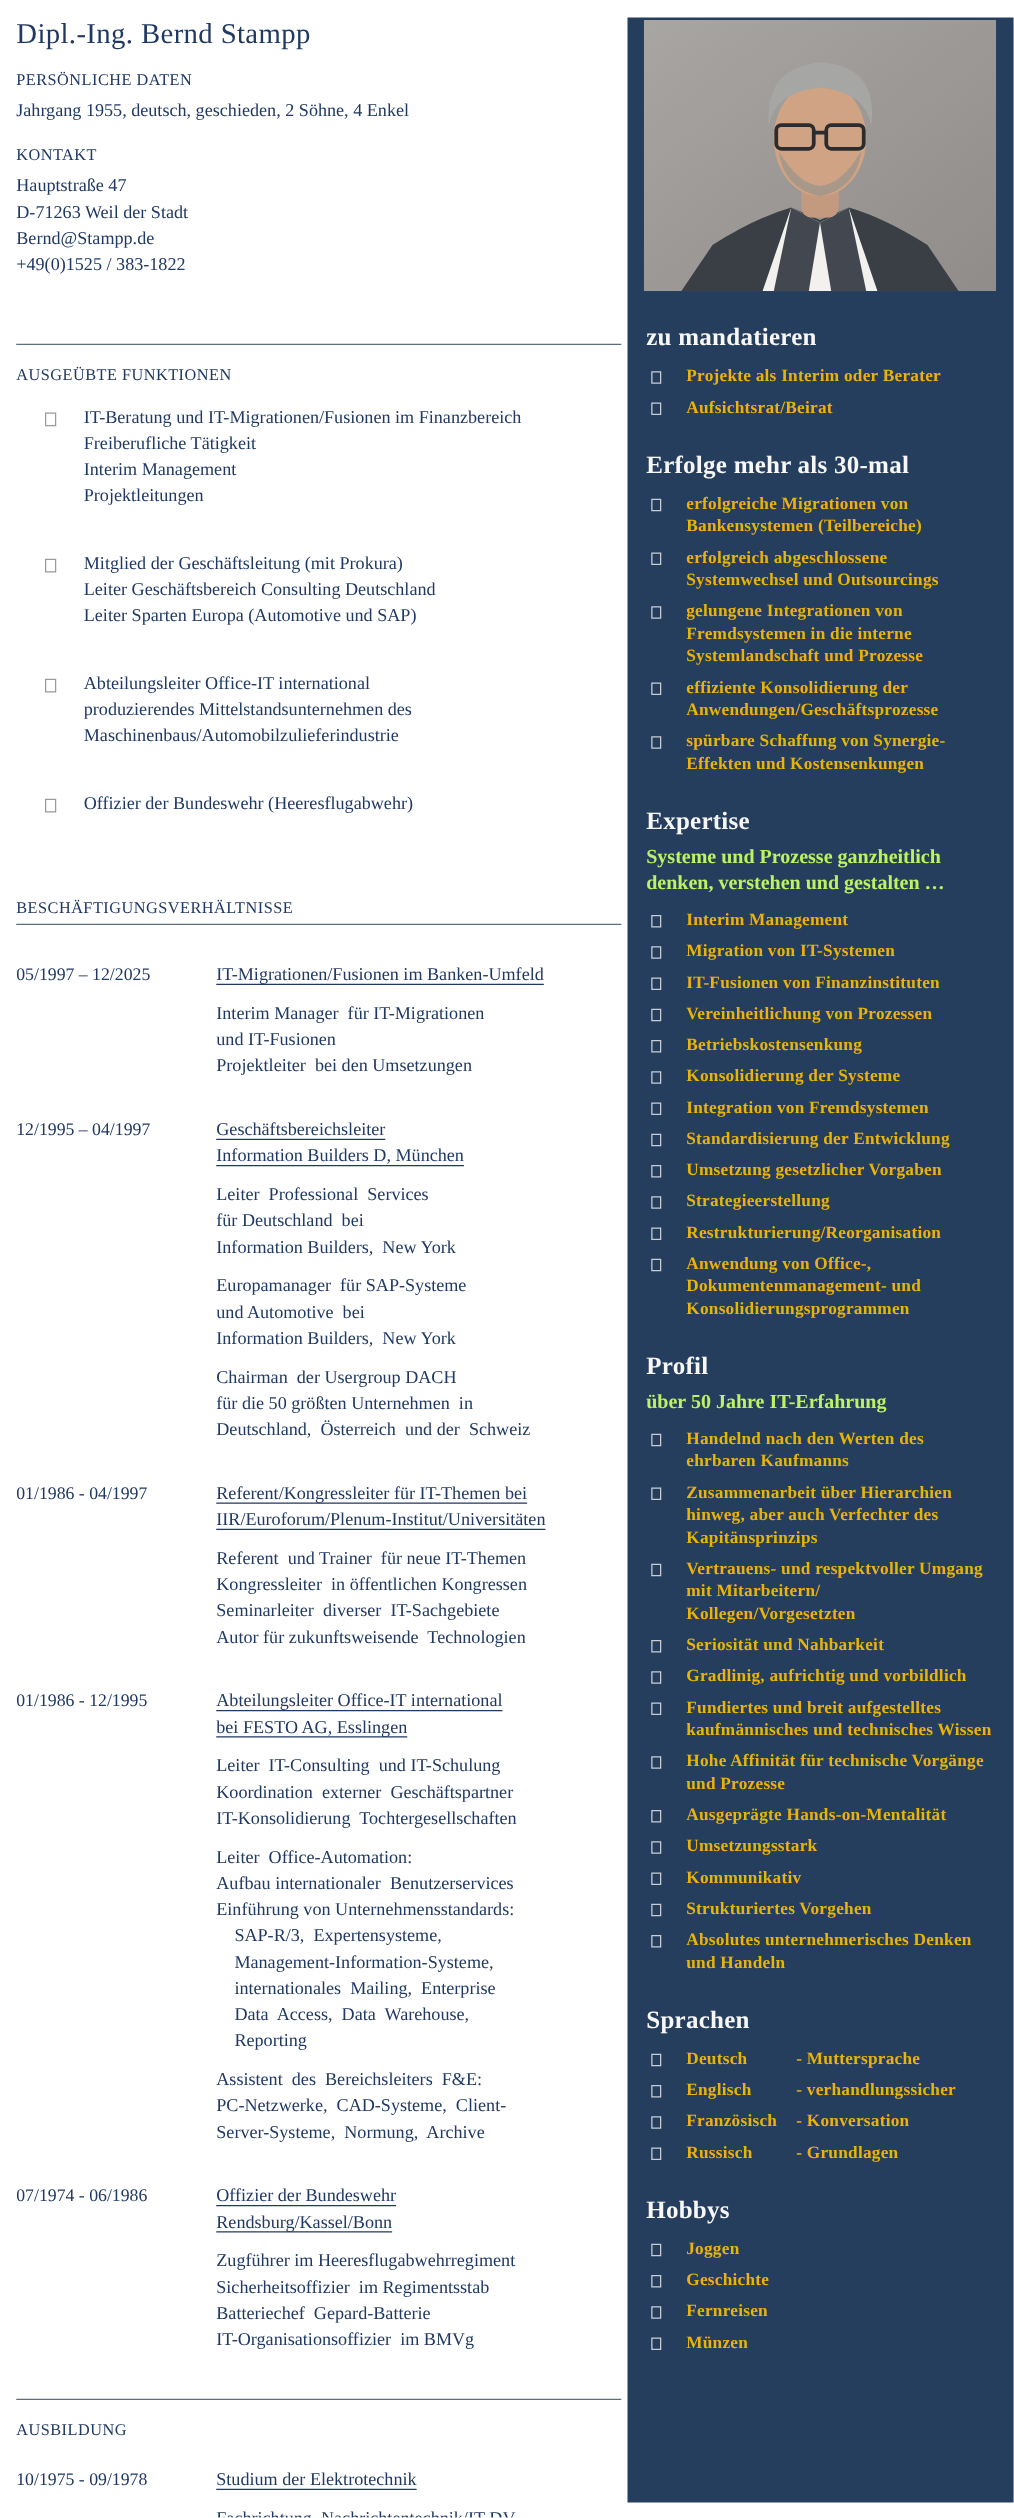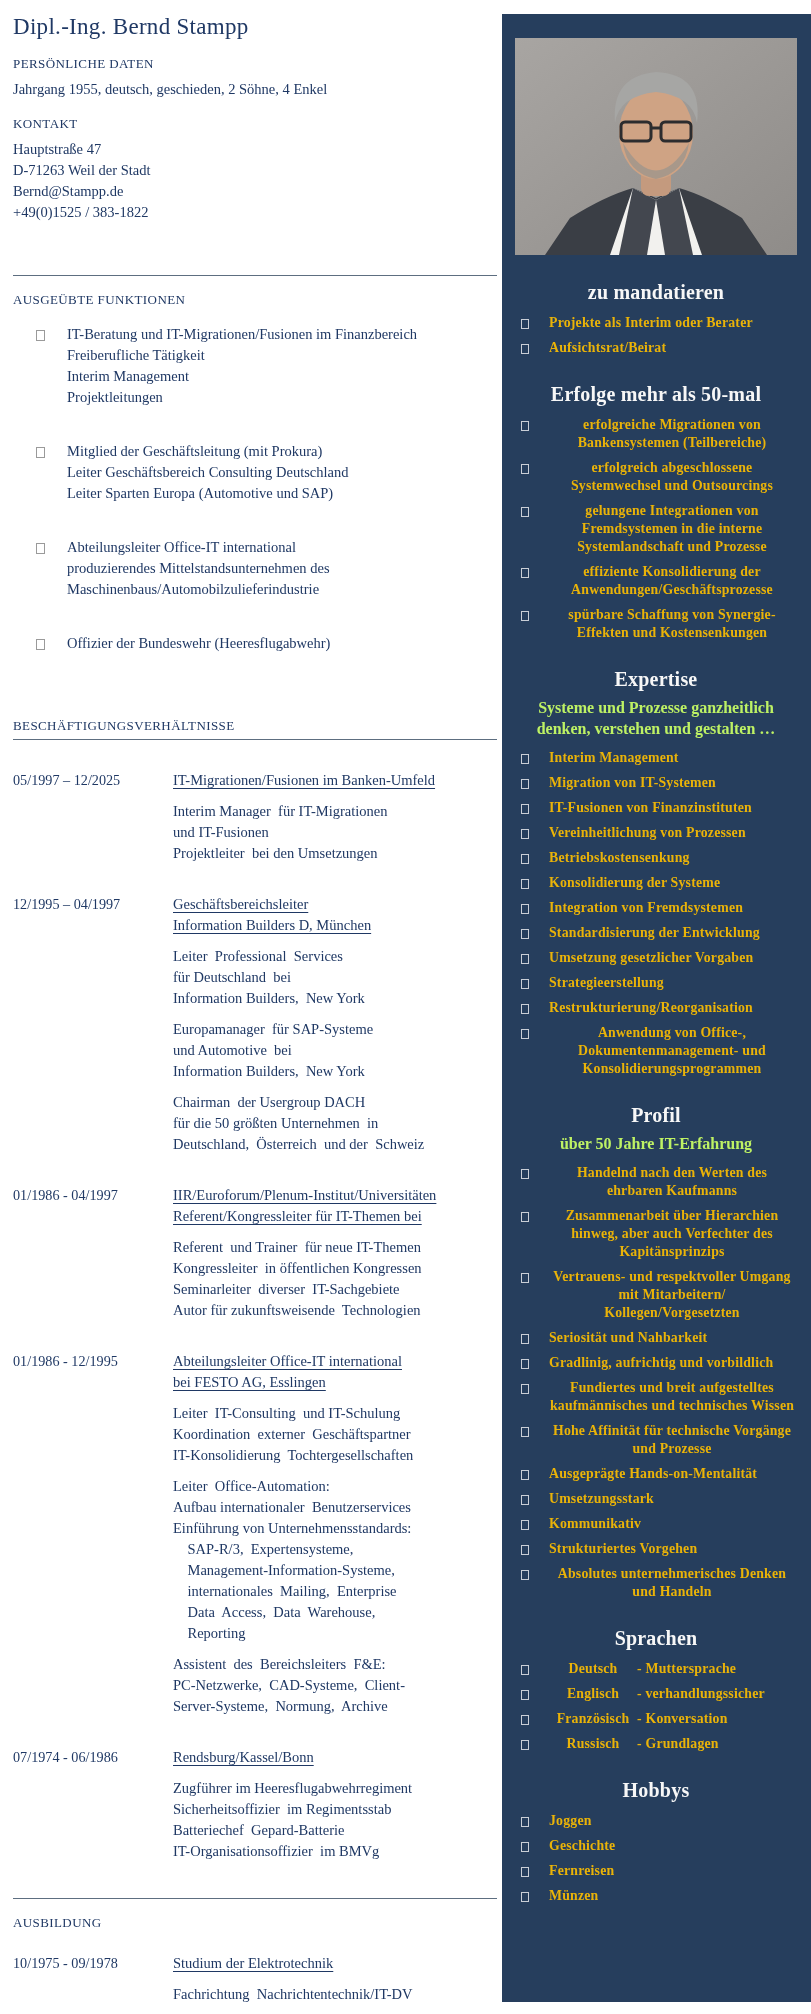--- a/index.html
+++ b/index.html
@@ -30,21 +30,21 @@
   
   .jobs{margin-top:0;}
   .job{display:flex;align-items:flex-start;margin-bottom:30px;gap:10px;}
   .job-date{flex:0 0 150px;font-size:14.2px;line-height:21px;}
   .job-body{flex:1 1 auto;font-size:14.5px;line-height:21px;}
   .job-title .tl{text-decoration:underline;text-underline-offset:3px;}
   .job-para{margin-top:10px;white-space:pre-wrap;}
   .emp-heading{margin-bottom:0;}
   
   .sidebar{position:absolute;left:502px;top:14px;width:309px;height:1988px;
-    background:#263e5d;box-sizing:border-box;padding:24px 12px 0 11px;color:#f2f2f2;text-align:center;}
+    background:#263e5d;box-sizing:border-box;padding:2px 12px 0 11px;color:#f2f2f2;}
   .photo-wrap{width:282px;height:217px;overflow:hidden;margin:0 auto;}
   .sb-sections{padding:0 4px 0 4px;}
   .sb-sec{margin-top:26px;}
   .sb-h{font-size:20px;font-weight:bold;margin:0 0 10px;color:#f7f7f7;letter-spacing:0.2px;}
   .sb-sub{font-size:16px;font-weight:bold;line-height:21px;margin:-4px 0 10px;color:#bef264;}
   .sb-row{display:flex;align-items:flex-start;margin-bottom:7px;}
   .sb-sq{width:6px;height:8px;border:1px solid #c9ced6;margin-top:5px;margin-left:4px;}
   .sb-text{margin-left:20px;font-size:13.8px;font-weight:bold;line-height:18px;
     letter-spacing:0.2px;color:#eab308;}
   .lang-name{display:inline-block;width:88px;}
@@ -125,42 +125,43 @@
           </div>
           <div class="job-para"><div class="line">Leiter  Professional  Services</div><div class="line">für Deutschland  bei</div><div class="line">Information Builders,  New York</div></div>
           <div class="job-para"><div class="line">Europamanager  für SAP-Systeme</div><div class="line">und Automotive  bei</div><div class="line">Information Builders,  New York</div></div>
           <div class="job-para"><div class="line">Chairman  der Usergroup DACH</div><div class="line">für die 50 größten Unternehmen  in</div><div class="line">Deutschland,  Österreich  und der  Schweiz</div></div>
         </div>
       </div>
       <div class="job">
         <div class="job-date">01/1986 - 04/1997</div>
         <div class="job-body">
           <div class="job-title">
+            <div class="tl">Referent/Kongressleiter  für  IT-Themen  bei</div>
             <div class="tl">IIR/Euroforum/Plenum-Institut/Universitäten</div>
-            <div class="tl">Referent/Kongressleiter  für  IT-Themen  bei</div>
           </div>
           <div class="job-para"><div class="line">Referent  und Trainer  für neue IT-Themen</div><div class="line">Kongressleiter  in öffentlichen Kongressen</div><div class="line">Seminarleiter  diverser  IT-Sachgebiete</div><div class="line">Autor für zukunftsweisende  Technologien</div></div>
         </div>
       </div>
       <div class="job">
         <div class="job-date">01/1986 - 12/1995</div>
         <div class="job-body">
           <div class="job-title">
             <div class="tl">Abteilungsleiter  Office-IT  international</div>
             <div class="tl">bei  FESTO  AG,  Esslingen</div>
           </div>
           <div class="job-para"><div class="line">Leiter  IT-Consulting  und IT-Schulung</div><div class="line">Koordination  externer  Geschäftspartner</div><div class="line">IT-Konsolidierung  Tochtergesellschaften</div></div>
           <div class="job-para"><div class="line">Leiter  Office-Automation:</div><div class="line">Aufbau internationaler  Benutzerservices</div><div class="line">Einführung von Unternehmensstandards:</div><div class="line">    SAP-R/3,  Expertensysteme,</div><div class="line">    Management-Information-Systeme,</div><div class="line">    internationales  Mailing,  Enterprise</div><div class="line">    Data  Access,  Data  Warehouse,</div><div class="line">    Reporting</div></div>
           <div class="job-para"><div class="line">Assistent  des  Bereichsleiters  F&amp;E:</div><div class="line">PC-Netzwerke,  CAD-Systeme,  Client-</div><div class="line">Server-Systeme,  Normung,  Archive</div></div>
         </div>
       </div>
       <div class="job">
         <div class="job-date">07/1974 - 06/1986</div>
         <div class="job-body">
           <div class="job-title">
+            <div class="tl">Offizier  der  Bundeswehr</div>
             <div class="tl">Rendsburg/Kassel/Bonn</div>
           </div>
           <div class="job-para"><div class="line">Zugführer im Heeresflugabwehrregiment</div><div class="line">Sicherheitsoffizier  im Regimentsstab</div><div class="line">Batteriechef  Gepard-Batterie</div><div class="line">IT-Organisationsoffizier  im BMVg</div></div>
         </div>
       </div>
     </div>
 
   <hr class="rule r3">
   <div class="sec-heading">AUSBILDUNG</div>
   <div class="jobs" id="edu-list" style="margin-top:22px;">
@@ -214,21 +215,21 @@
             <span class="sq sb-sq"></span>
             <div class="sb-text">Projekte  als Interim  oder  Berater</div>
           </div>
           <div class="sb-row">
             <span class="sq sb-sq"></span>
             <div class="sb-text">Aufsichtsrat/Beirat</div>
           </div>
         </div>
       </section>
       <section class="sb-sec">
-        <h2 class="sb-h">Erfolge mehr als 50-mal</h2>
+        <h2 class="sb-h">Erfolge mehr als 30-mal</h2>
         <div class="sb-list">
           <div class="sb-row">
             <span class="sq sb-sq"></span>
             <div class="sb-text">erfolgreiche  Migrationen  von Bankensystemen  (Teilbereiche)</div>
           </div>
           <div class="sb-row">
             <span class="sq sb-sq"></span>
             <div class="sb-text">erfolgreich  abgeschlossene Systemwechsel  und  Outsourcings</div>
           </div>
           <div class="sb-row">

